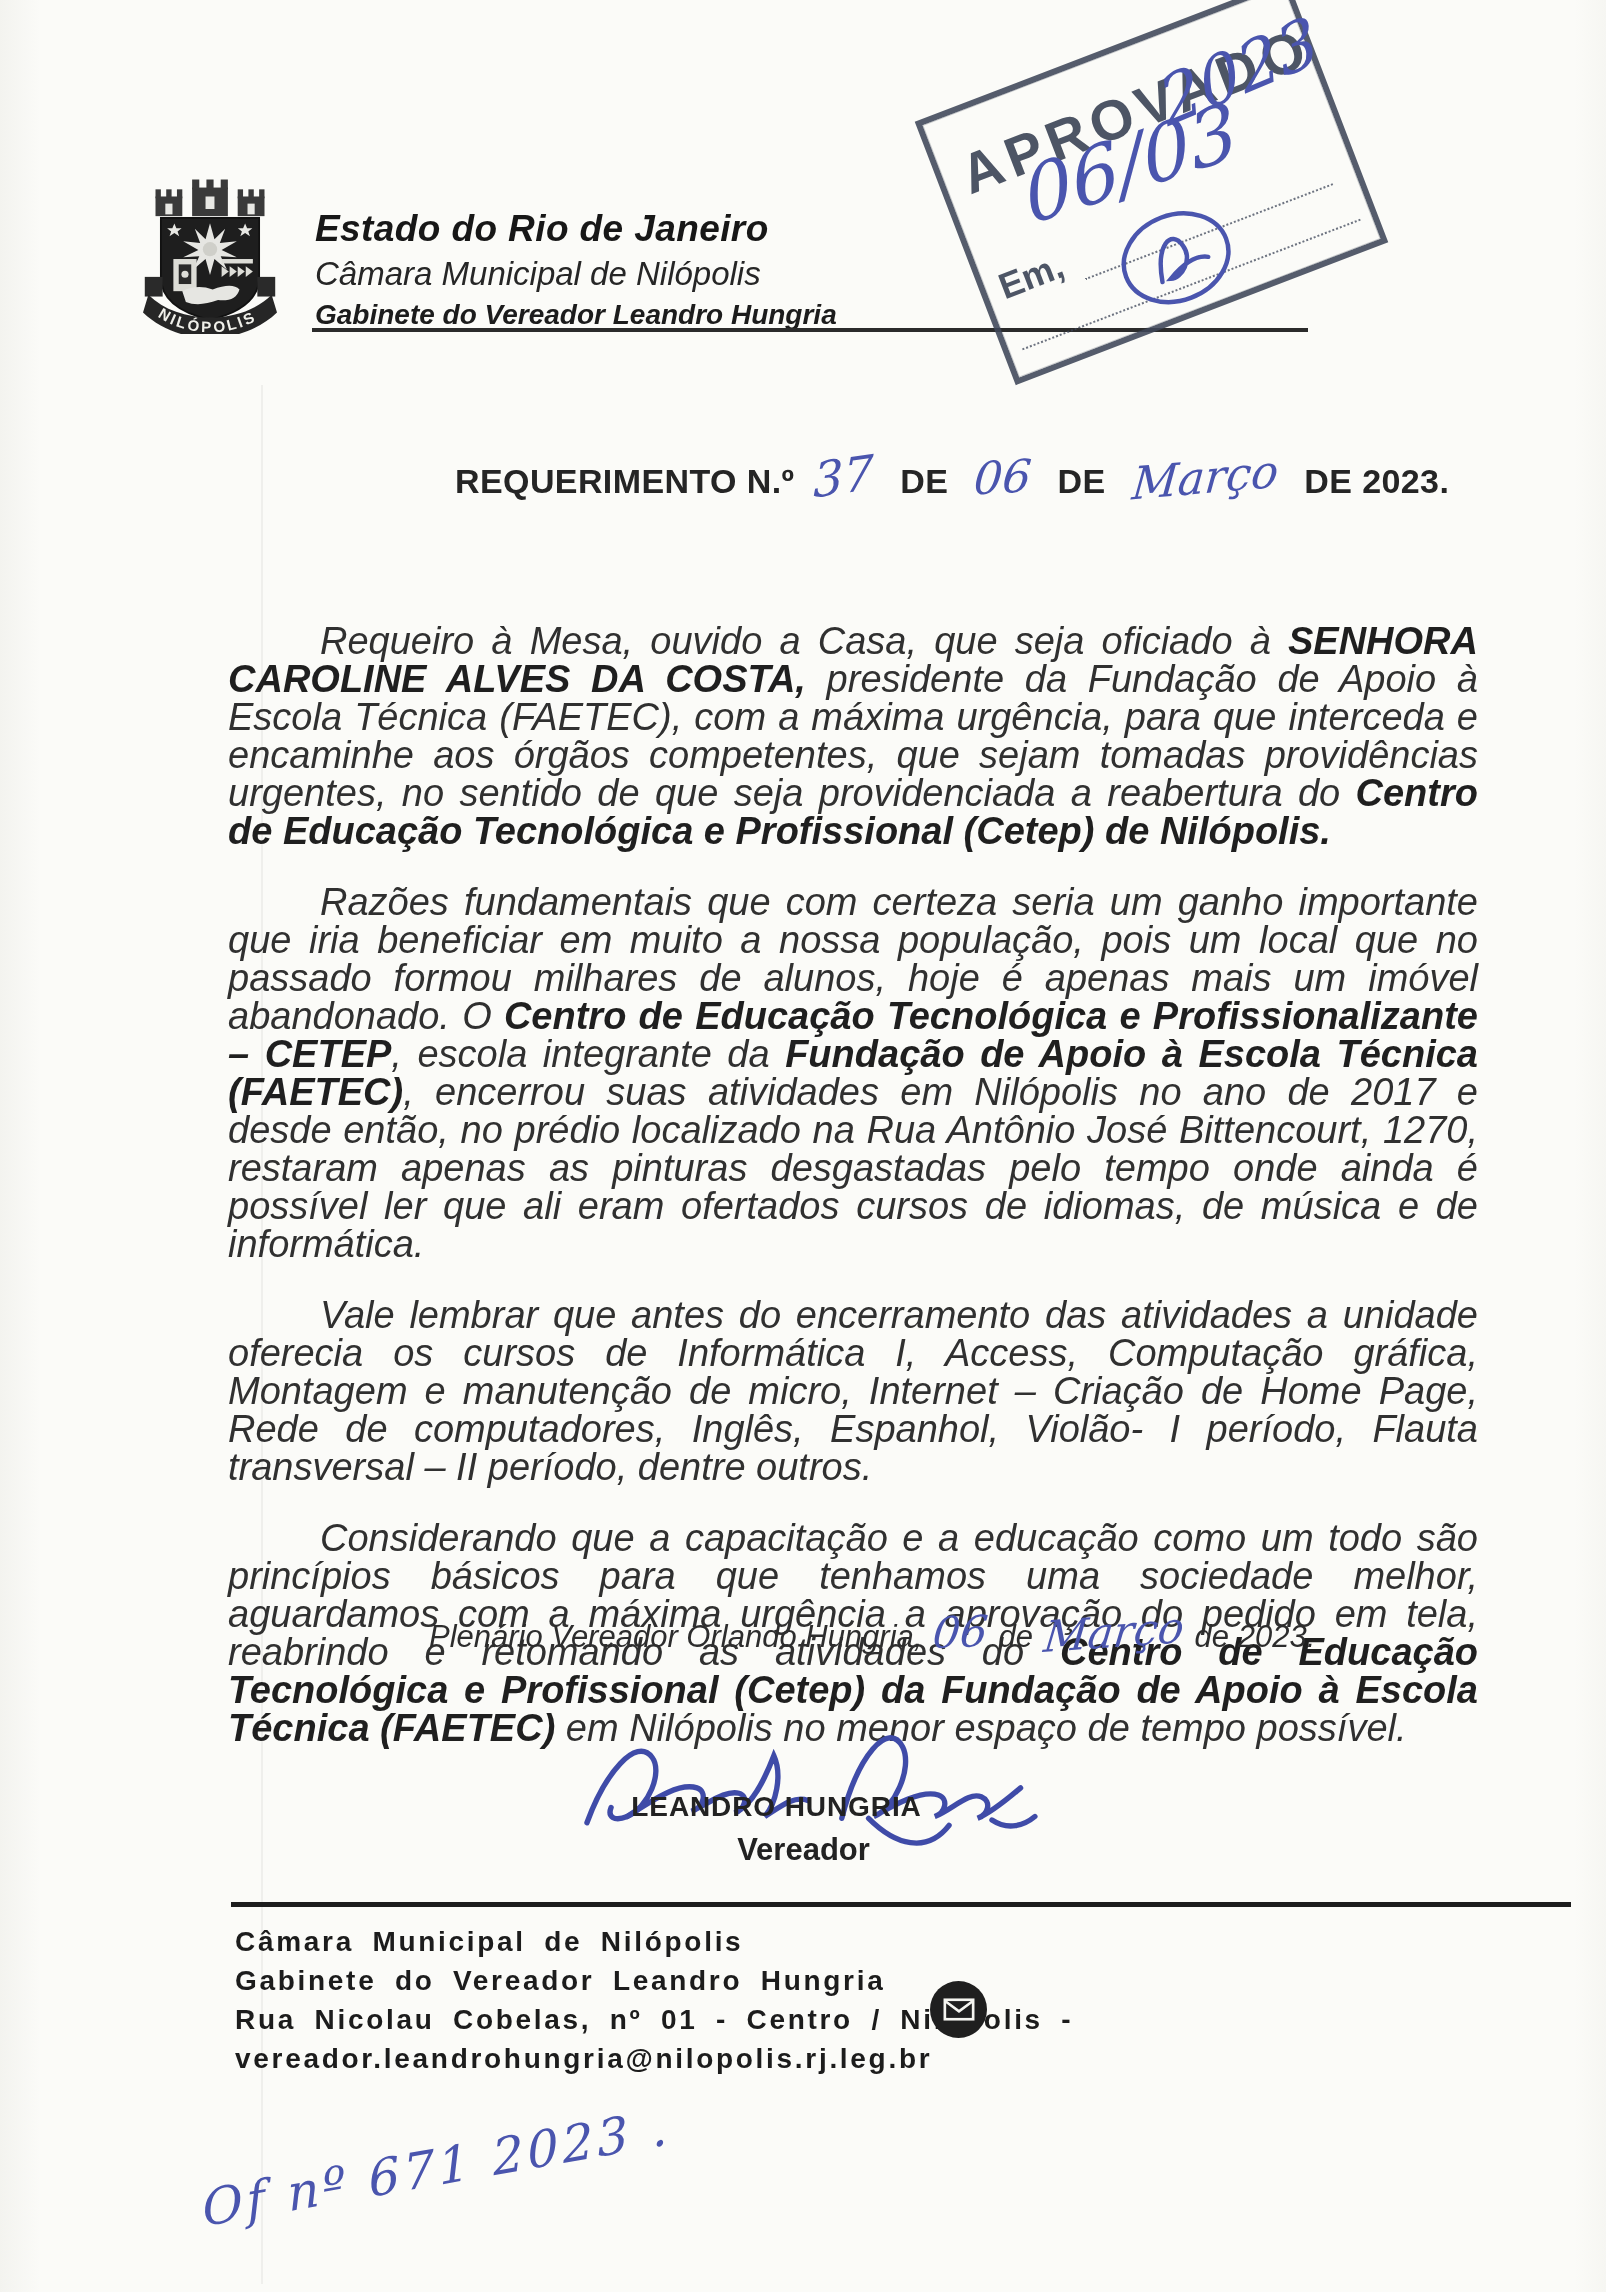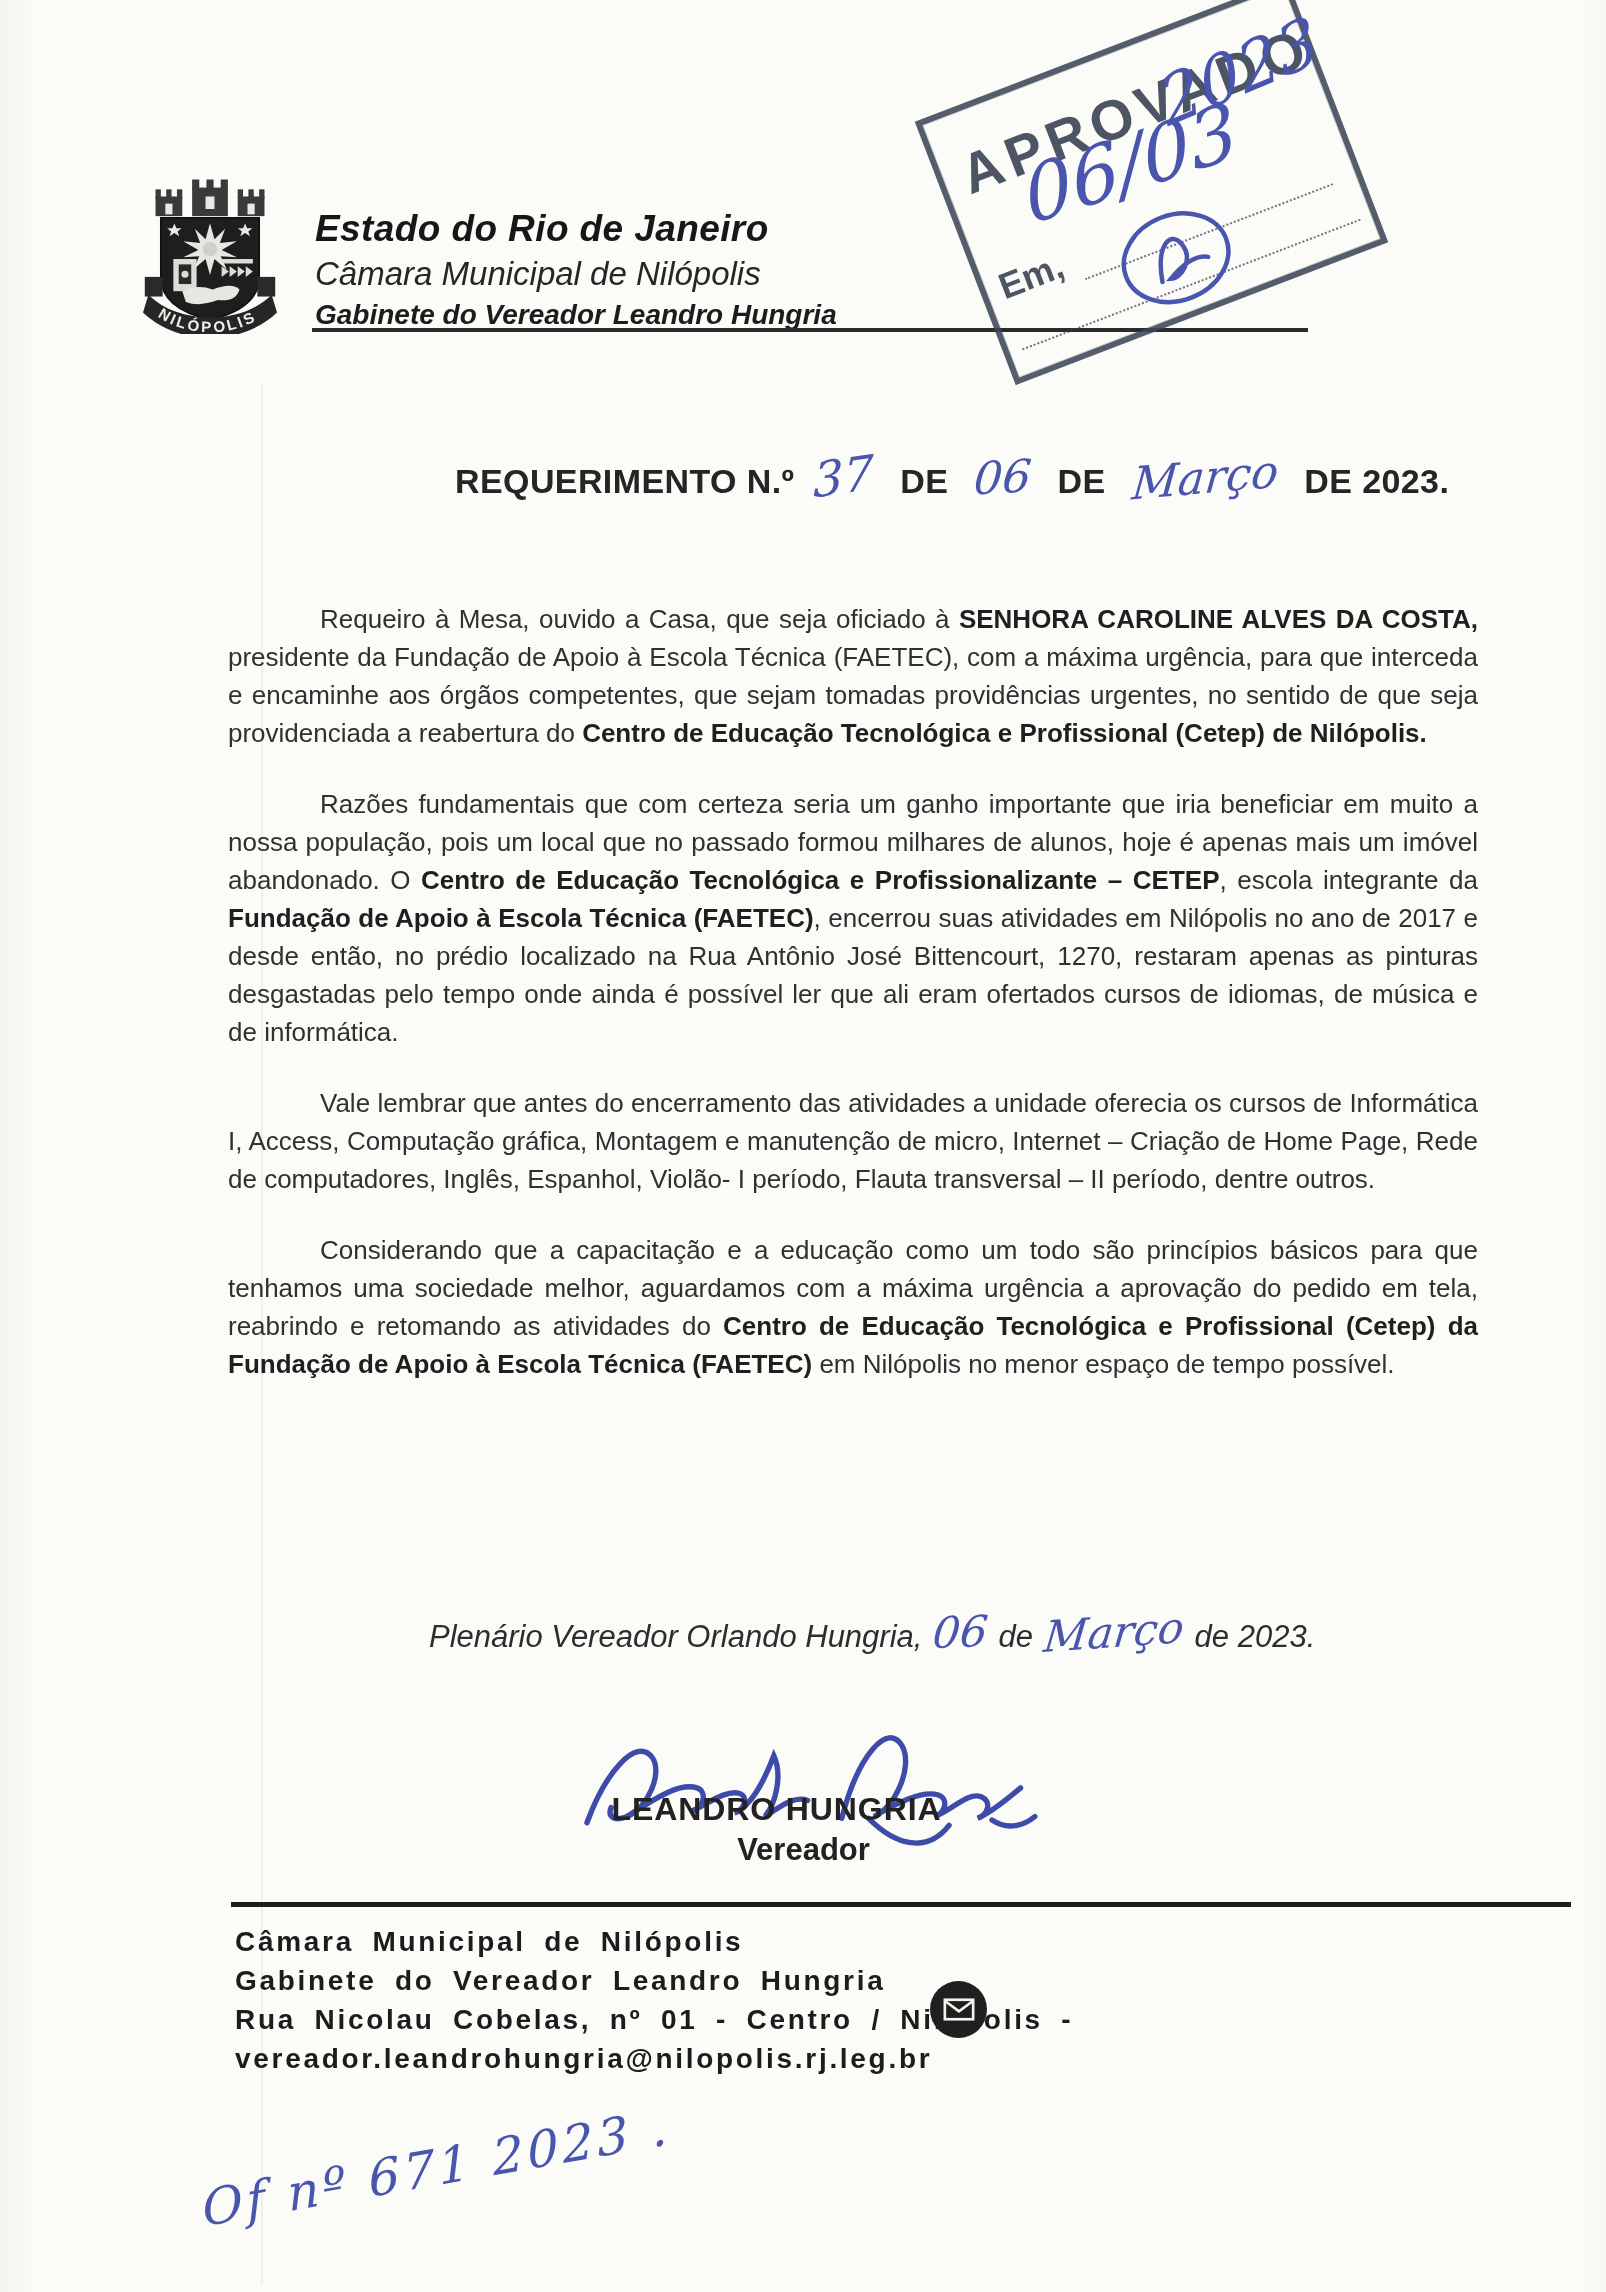--- a/index.html
+++ b/index.html
@@ -43,31 +43,31 @@
   .stamp-initial{position:absolute;left:125px;top:161px;}
 
   
   .title-row{position:absolute;left:455px;top:448px;display:flex;align-items:baseline;gap:26px;white-space:nowrap;}
   .title-typed{font-size:34px;font-weight:bold;color:#252525;letter-spacing:0.4px;}
   .title-num{font-size:48px;margin-left:-7.2px;display:inline-block;transform:rotate(-8deg) skewX(-8deg);}
   .title-day{font-size:45px;display:inline-block;transform:rotate(-3deg) skewX(-8deg);}
   .title-month{font-size:45px;display:inline-block;transform:rotate(-5deg) skewX(-10deg);margin-top:-7.2px;}
 
   
-  .body-text{position:absolute;left:228px;top:600px;width:1250px;font-size:26px;line-height:38px;text-align:justify;color:#303030;}
+  .body-text{position:absolute;left:228px;top:622px;width:1250px;font-size:38px;line-height:38px;text-align:justify;color:#303030;font-style:italic;}
   .body-text p{margin:0 0 33px 0;text-indent:92px;}
   .body-text b{color:#1f1f1f;}
 
   .place-date{position:absolute;left:401px;top:1607px;font-size:31px;font-style:italic;color:#2d2d2d;display:flex;align-items:baseline;gap:10.7px;white-space:nowrap;margin-left:28px;}
   .pd-day{font-size:43px;transform:rotate(-2deg) skewX(-8deg);display:inline-block;}
   .pd-month{font-size:43px;transform:rotate(-4deg) skewX(-10deg);display:inline-block;}
 
   
   .sig-scribble{position:absolute;left:573px;top:1711px;}
-  .sig-name{position:absolute;left:0;top:1791px;width:1553px;text-align:center;font-size:32px;font-weight:bold;color:#222;letter-spacing:0.9px;}
+  .sig-name{position:absolute;left:0;top:1791px;width:1553px;text-align:center;font-size:28px;font-weight:bold;color:#222;letter-spacing:0.9px;}
   .sig-role{position:absolute;left:0;top:1832px;width:1607px;text-align:center;font-size:31px;font-weight:bold;color:#222;}
 
   
   .footer-rule{position:absolute;left:231px;top:1902px;width:1340px;height:4.5px;background:#1d1d1d;}
   .footer{position:absolute;left:235px;top:1922px;font-size:28px;font-weight:bold;color:#1c1c1c;letter-spacing:2.7px;word-spacing:8px;line-height:39px;}
   .footer .f-line{white-space:nowrap;}
   .mail-badge{position:absolute;left:930px;top:1981px;width:57px;height:57px;background:#1f1f1f;border-radius:50%;display:flex;align-items:center;justify-content:center;}
 
   .bottom-note{position:absolute;left:199px;top:2139px;font-size:50px;transform:rotate(-10deg) skewX(-6deg);white-space:nowrap;letter-spacing:3.6px;}
 </style>

